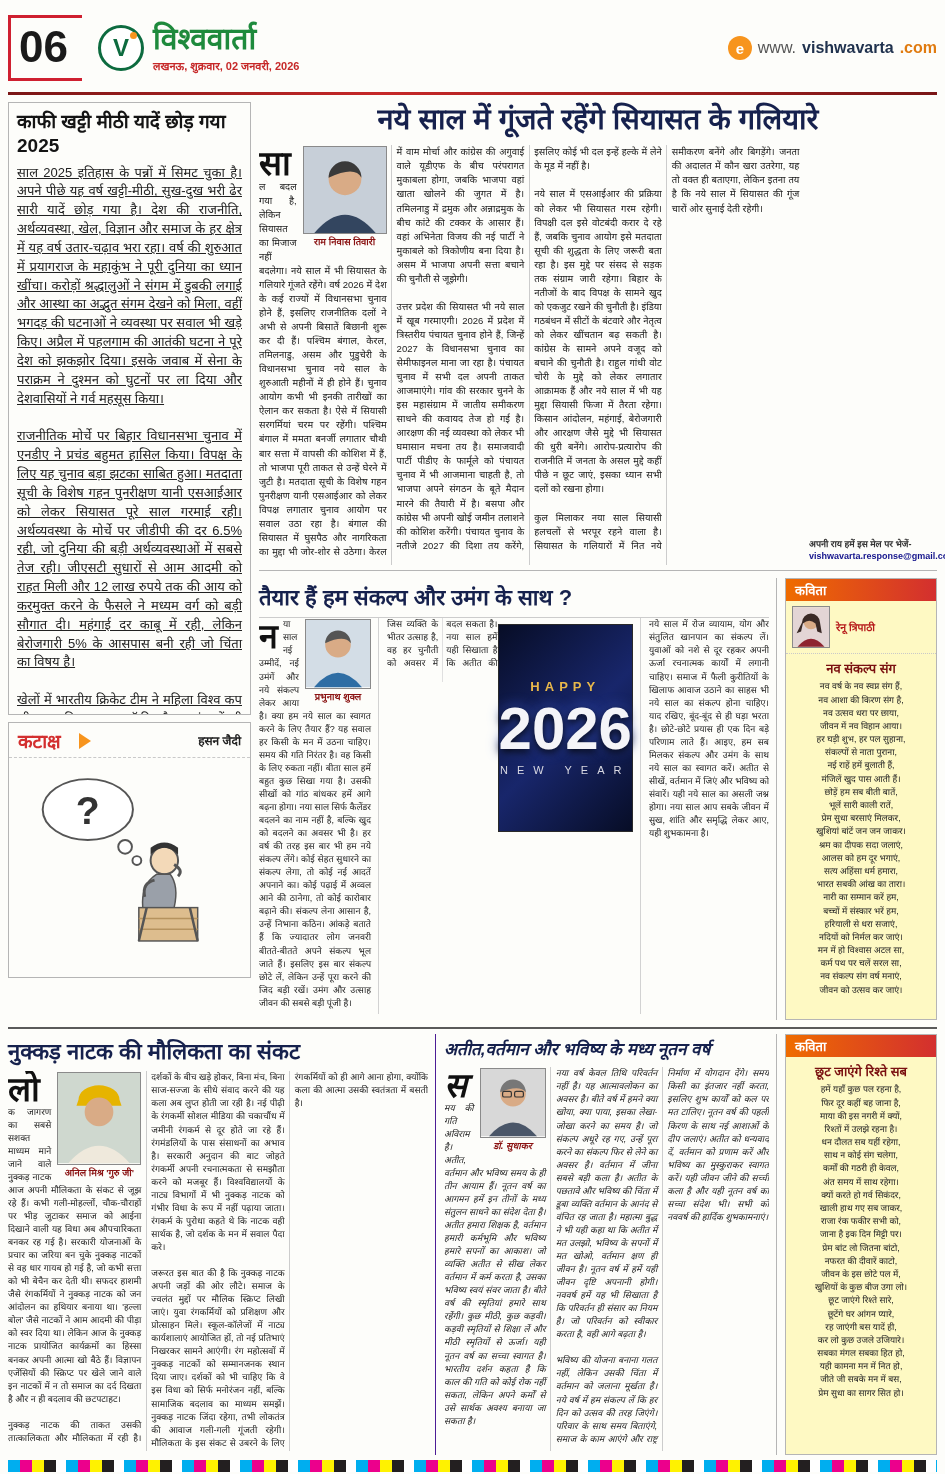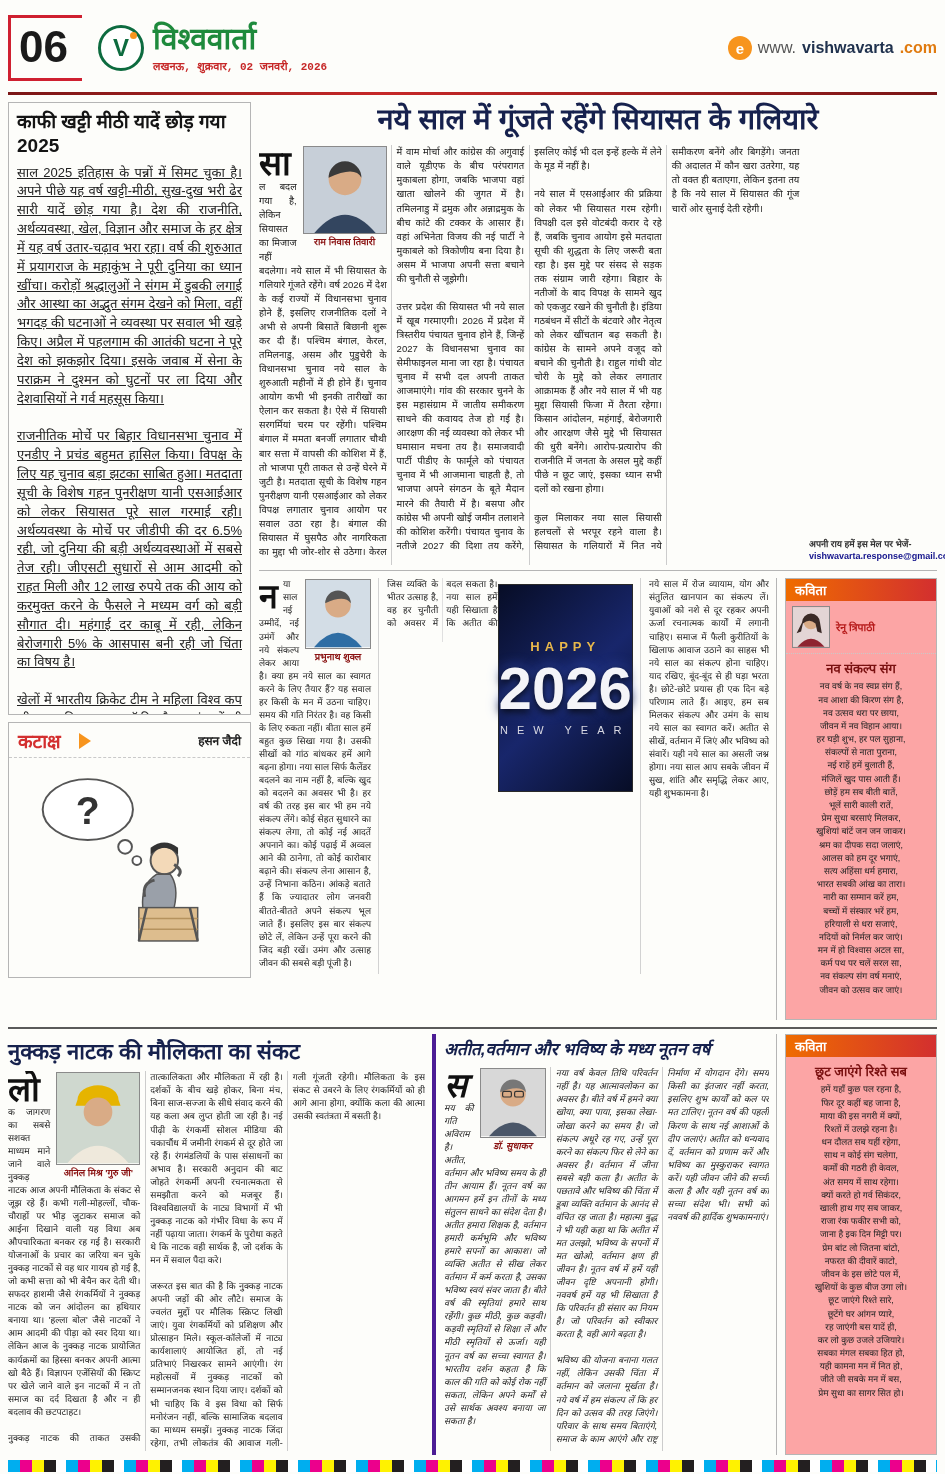--- a/index.html
+++ b/index.html
@@ -8,21 +8,21 @@
 
   
   .masthead { display:flex; align-items:center; height:84px; position:relative; }
   .page-num { font-size:44px; font-weight:800; color:#1a1a1a; padding:0 14px 2px 8px;
               border-top:3px solid #cf2030; border-left:3px solid #cf2030; border-bottom:3px solid #cf2030; line-height:1.3; }
   .brand { display:flex; align-items:center; gap:9px; margin-left:16px; }
   .logo { width:46px; height:46px; border-radius:50%; background:#fff; border:3px solid #0d6b3f;
           color:#0d6b3f; display:flex; align-items:center; justify-content:center; font-size:24px; font-weight:800; position:relative; }
   .logo i { position:absolute; right:4px; top:4px; width:7px; height:7px; border-radius:50%; background:#f7941d; }
   .brand-name { color:#1e8a3c; font-size:30px; font-weight:800; line-height:1.05; }
-  .brand-dateline { color:#c62828; font-size:11px; font-weight:700; margin-top:3px;font-family:Liberation Mono, monospace; }
+  .brand-dateline { color:#c62828; font-size:11px; font-weight:700; margin-top:3px; }
   .section-name { position:absolute; left:50%; transform:translateX(-50%); top:20px; font-size:30px; font-weight:800; color:#101010;
                   border-bottom:2px solid #555; padding:0 10px 2px; }
   .website { margin-left:auto; display:flex; align-items:center; gap:6px; font-size:16px; }
   .e-badge { width:24px; height:24px; border-radius:50%; background:#f7941d; color:#fff; font-weight:800;
              display:flex; align-items:center; justify-content:center; font-size:15px; }
   .web-name { font-weight:800; color:#20324e; }
   .web-pre { color:#555; }
   .web-tld { color:#e07b10; font-weight:800; }
   .head-rule { height:3px; background:linear-gradient(90deg,#7a1616,#c62828 40%,#7a1616); margin:2px 0 7px; }
 
@@ -71,31 +71,31 @@
   .mid-top, .mid-bottom { column-count:2; column-gap:8px; column-rule:1px solid #e0e0e0; overflow:hidden; }
   .mid-top { height:64px; }
   .mid-bottom { flex:1; }
   .ny-image { height:208px; margin:6px 0; background:linear-gradient(135deg,#070d26,#18266b 52%,#070d26);
               border:1px solid #2a2a2a; display:flex; flex-direction:column; align-items:center; justify-content:center; }
   .ny-happy { color:#e8b84b; font-size:13px; letter-spacing:5px; font-weight:800; }
   .ny-year { color:#f4f4f8; font-size:60px; font-weight:800; line-height:1.05; text-shadow:0 3px 8px #000, 0 0 14px #3a57c9; }
   .ny-caption { color:#d8d8e2; font-size:11px; letter-spacing:9px; margin-top:3px; }
 
   
-  .poem { width:152px; flex:none; border:1px solid #b5b5b5; display:flex; flex-direction:column; background:#fca5a5; }
+  .poem { width:152px; flex:none; border:1px solid #b5b5b5; display:flex; flex-direction:column; background:#fef9c3; }
   .poem-label { background:linear-gradient(90deg,#ef6c00,#d32f2f); color:#fff; font-weight:800; font-size:13px; padding:2px 9px; }
   .poem-author-row { display:flex; align-items:center; gap:6px; padding:5px 6px; border-bottom:1px dotted #c9c9c9; }
   .poem-author-row svg { border:1px solid #8a8a8a; flex:none; }
   .poem-author { font-size:10.5px; font-weight:800; color:#b71c1c; line-height:1.25; }
   .poem-title { text-align:center; font-size:13px; font-weight:800; color:#7a1010; padding:5px 0 2px; }
   .poem-text { flex:1; overflow:hidden; font-size:8.8px; line-height:1.5; text-align:center; white-space:pre-line; color:#222; padding:1px 4px 4px; }
 
   
   .bottom-row { display:flex; gap:8px; border-top:2px solid #5a5a5a; margin-top:7px; padding-top:5px; height:428px; }
-  .street { width:428px; flex:none; border-right:4px solid #4c1d95; padding-right:7px; }
+  .street { width:428px; flex:none; border-right:1px solid #4c1d95; padding-right:7px; }
   .street-headline { font-size:22px; font-weight:800; color:#16214d; padding:1px 0 6px; }
   .col3-body { column-count:3; column-gap:10px; column-rule:1px solid #ccc; column-fill:auto;
                overflow:hidden; font-size:9px; line-height:1.45; text-align:justify; color:#222; }
   .street .col3-body { height:380px; }
   .nyb { flex:1; min-width:0; border-right:1px solid #b5b5b5; padding-right:7px;font-style:italic; }
   .nyb-headline { font-size:17px; font-weight:800; color:#16214d; padding:3px 0 7px; }
   .nyb .col3-body { height:384px; }
   .figure.small { width:66px; }
 
   
@@ -187,20 +187,21 @@
 कुल मिलाकर नया साल सियासी हलचलों से भरपूर रहने वाला है। सियासत के गलियारों में नित नये समीकरण बनेंगे और बिगड़ेंगे। जनता की अदालत में कौन खरा उतरेगा, यह तो वक्त ही बताएगा, लेकिन इतना तय है कि नये साल में सियासत की गूंज चारों ओर सुनाई देती रहेगी।</span>
         </div>
         <div class="feedback">
           <span>अपनी राय हमें इस मेल पर भेजें-</span>
           <span class="em">vishwavarta.response@gmail.com</span>
         </div>
       </div>
 
       <div class="row2">
         <article class="resolve">
+          <h2 class="resolve-headline" style="margin:0">तैयार हैं हम संकल्प और उमंग के साथ ?</h2>
           <div class="resolve-grid">
             <div class="rcol r-col1">
               <span class="dropcap">न</span><span class="figure small" style="float:right">
                   <svg viewBox="0 0 80 84">
                     <rect width="80" height="84" fill="#d3dde6"></rect>
                     <circle cx="40" cy="31" r="16" fill="#d9ab86"></circle>
                     <path d="M24 29 a16 16 0 0 1 32 0 q-8 -11 -32 0z" fill="#555"></path>
                     <path d="M10 84 q30 -36 60 0 z" fill="#2e6da4"></path>
                   </svg>
                   <span class="figcap">प्रभुनाथ शुक्ल</span>

